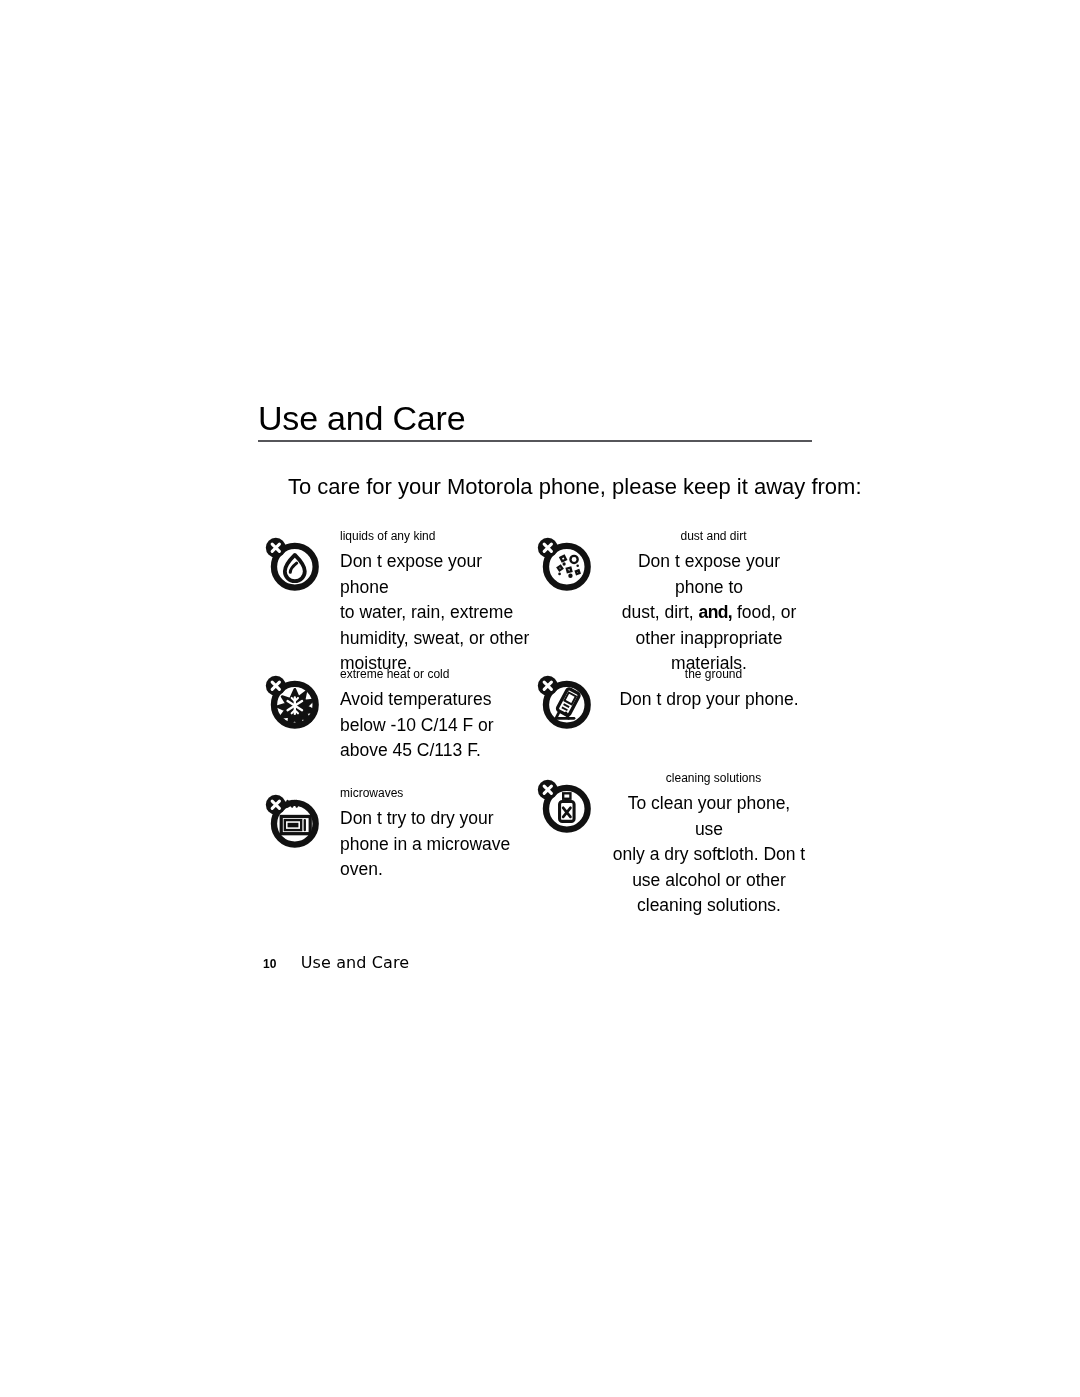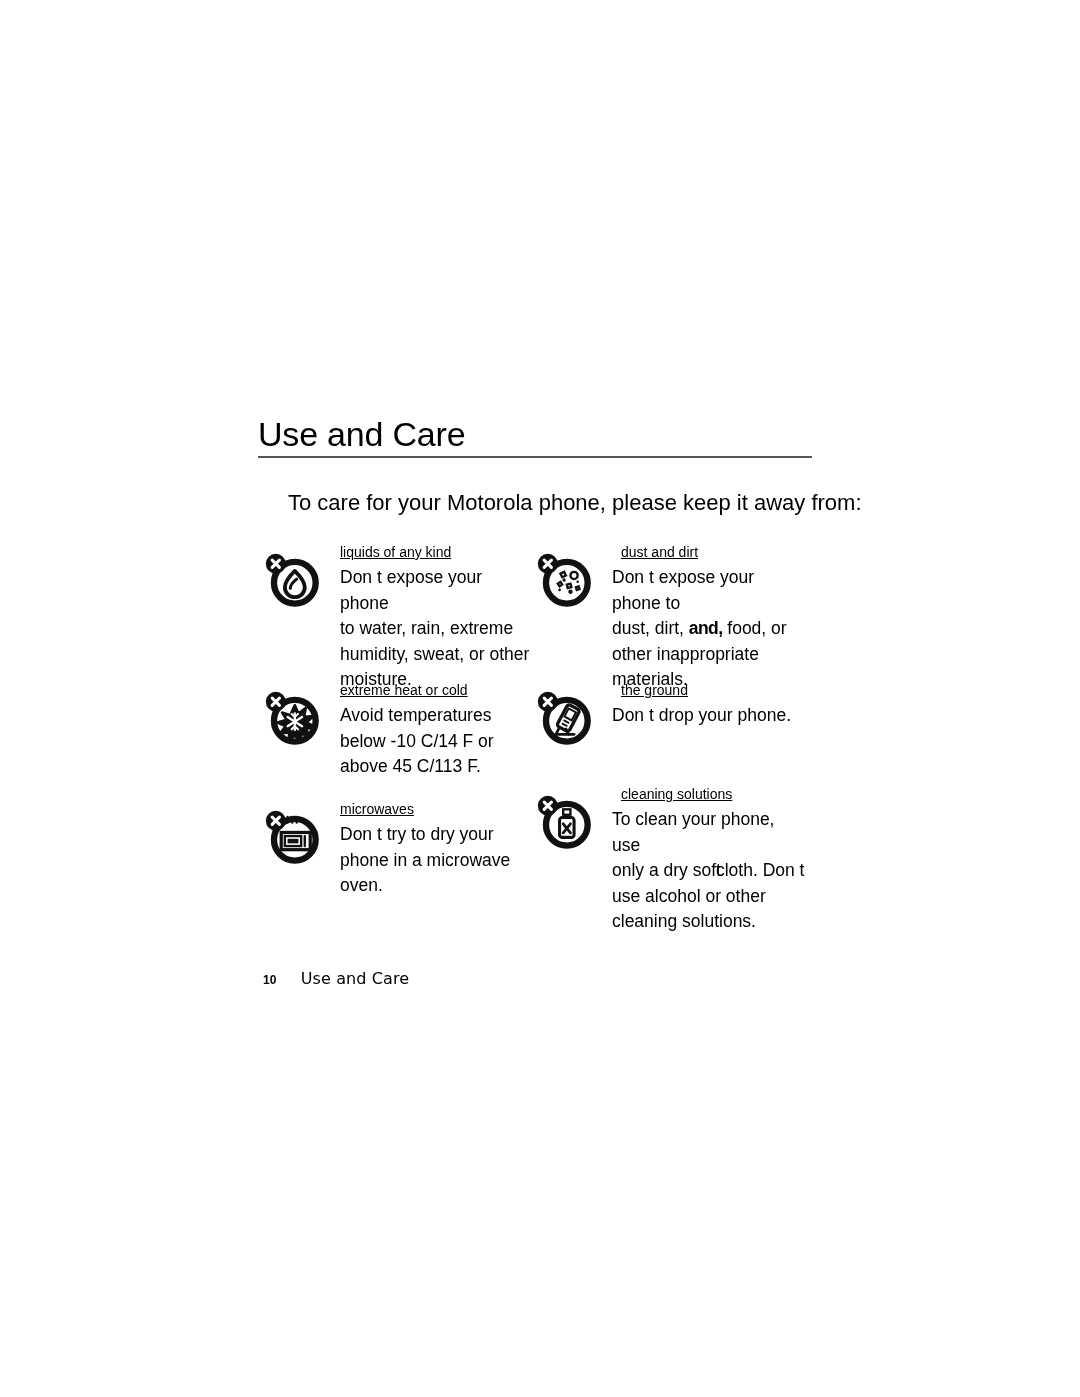--- a/index.html
+++ b/index.html
@@ -13,21 +13,21 @@
     height: 1397px;
     position: relative;
     font-family: "Liberation Sans", sans-serif;
     color: #000000;
     -webkit-font-smoothing: antialiased;
   }
 
   .page {
     position: absolute;
     left: 0;
-    top: 16px;
+    top: 0;
     width: 1080px;
     height: 1253px;
     overflow: hidden;
   }
 
   
   .chapter-title {
     position: absolute;
     left: 258px;
     top: 398px;
@@ -64,21 +64,21 @@
     left: 264px;
     top: 524px;
     width: 560px;
   }
   .care-col {
     position: absolute;
     top: 0;
     width: 270px;
   }
   .care-col.left  { left: 0px; }
-  .care-col.right { left: 272px; }
+  .care-col.right { left: 272px; text-align: center; }
 
   .care-item {
     position: relative;
     margin-bottom: 4px;
   }
   .care-item .icon-slot {
     position: absolute;
     left: 0;
     top: 11px;
     width: 58px;
@@ -86,24 +86,23 @@
   }
   .care-item .icon-slot svg {
     display: block;
     width: 58px;
     height: 58px;
   }
   .care-text {
     padding-left: 76px;
   }
   .care-heading {
-    font-size: 14px;
+    font-size: 12px;
     line-height: 25px;
     white-space: nowrap;
-    text-decoration: underline;
   }
   .care-heading.indented { padding-left: 9px; }
   .care-body {
     font-size: 17.5px;
     line-height: 25.5px;
   }
   .care-body .kern-tight {
     letter-spacing: -0.6px;
     font-weight: 600;
   }

